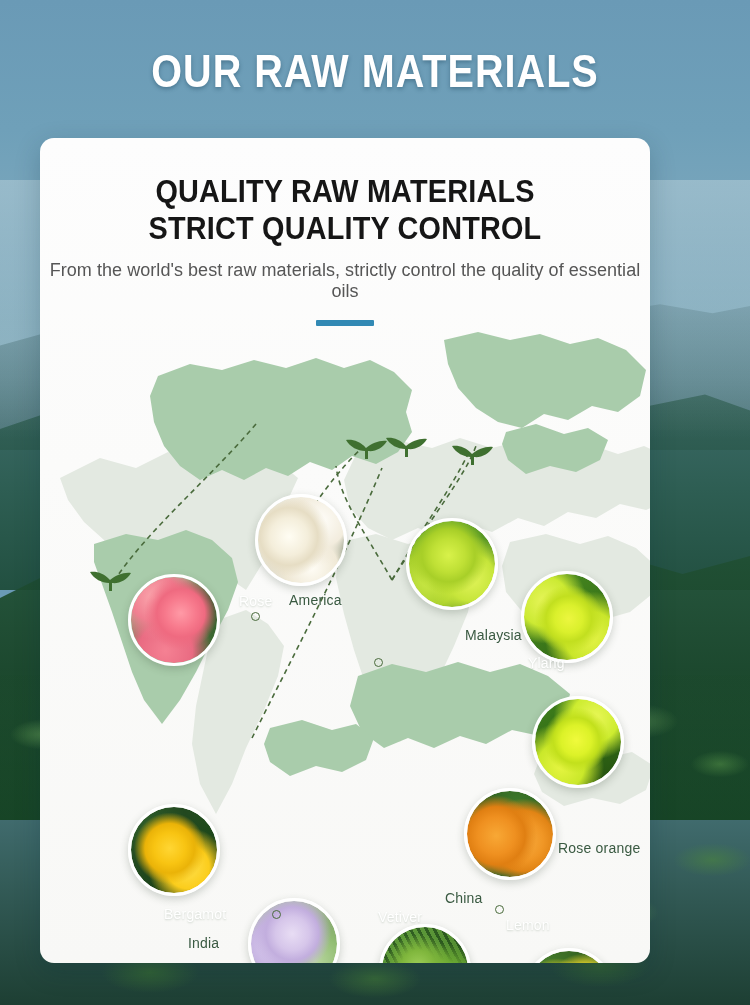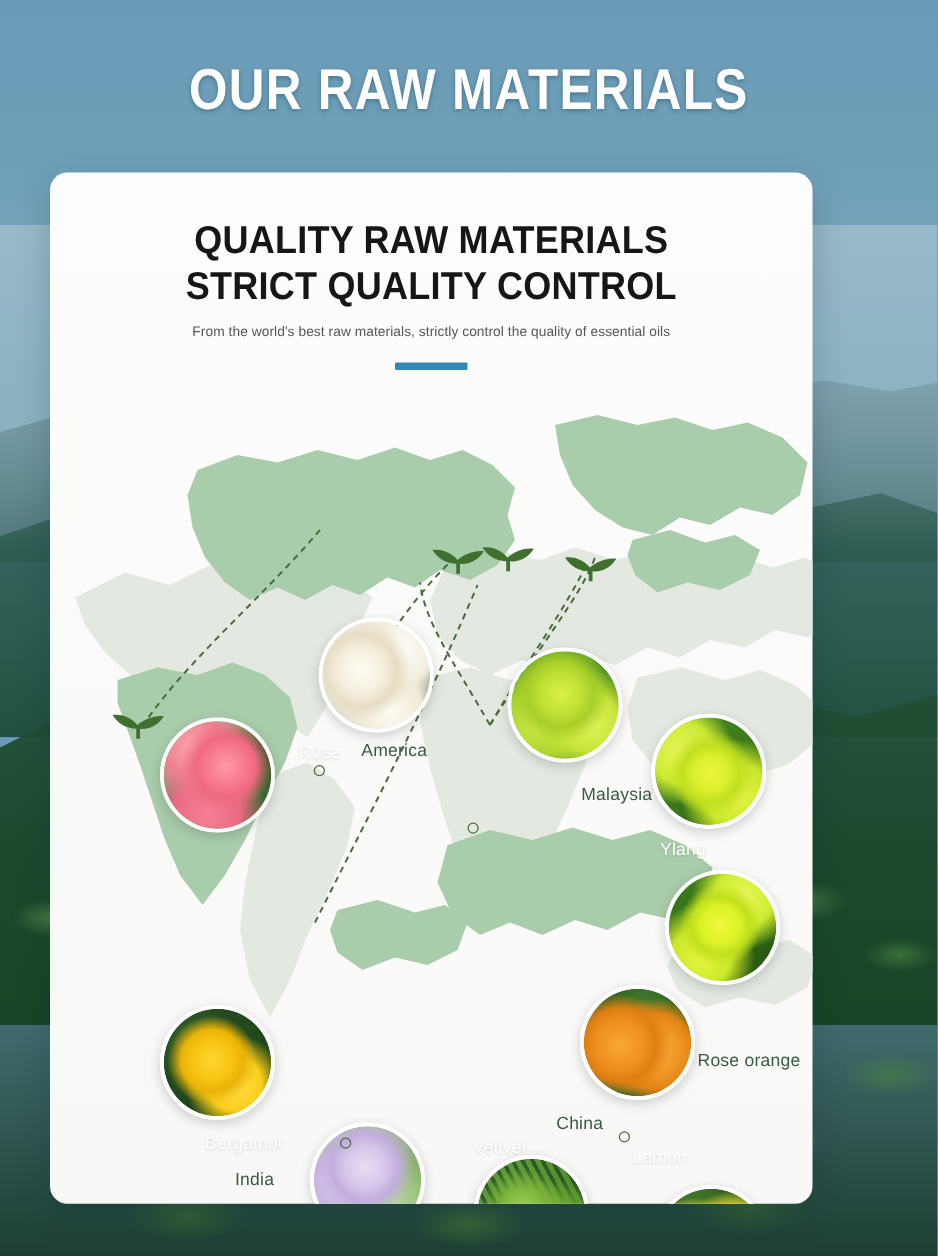--- a/index.html
+++ b/index.html
@@ -84,21 +84,21 @@
     overflow:hidden;
   }
 
   .card-head { padding-top:36px; text-align:center; }
   .card-h1 {
     font-weight:bold; font-size:31px; line-height:1.18;
     color:#161616; letter-spacing:.2px; transform:scaleX(.93);
   }
   .card-h1 span { display:block; }
   .card-sub {
-    margin-top:13px; font-size:11px; color:#565656; letter-spacing:.05px;
+    margin-top:13px; font-size:18px; color:#565656; letter-spacing:.05px;
   }
   .accent-bar {
     margin:18px auto 0; width:58px; height:6px;
     background:#3289b4; border-radius:1px;
   }
 
   
   .map-area { position:absolute; left:0; top:190px; width:670px; height:635px; }
 
   .world-map { position:absolute; inset:0; }
@@ -334,21 +334,21 @@
     <div class="pcircle ph-vetiver" style="left:339px; top:596px; width:92px;  height:92px;">
         <div class="inner"></div>
       </div>
     <div class="pcircle ph-lemon" style="left:483px; top:620px; width:92px;  height:92px;">
         <div class="inner"></div>
       </div>
 
     <div class="mlabel white big" style="left:199px; top:265px;">Rose</div>
     <div class="mlabel dark  big" style="left:249px; top:264px;">America</div>
     <div class="mlabel dark  big" style="left:425px; top:299px;">Malaysia</div>
-    <div class="mlabel white big" style="left:488px; top:343px;">Ylang</div>
+    <div class="mlabel white big" style="left:488px; top:327px;">Ylang</div>
     <div class="mlabel dark  big" style="left:518px; top:512px;">Rose orange</div>
     <div class="mlabel white big" style="left:124px; top:578px;">Bergamot</div>
     <div class="mlabel dark  big" style="left:148px; top:607px;">India</div>
 
     <div class="mlabel white big" style="left:338px; top:581px;">Vetiver</div>
     <div class="mlabel dark  big" style="left:405px; top:562px;text-align:right;">China</div>
     <div class="mlabel white big" style="left:466px; top:589px;">Lemon</div>
 
     <div class="nodedot" style="left:211px; top:284px;"></div>
     <div class="nodedot" style="left:334px; top:330px;"></div>

